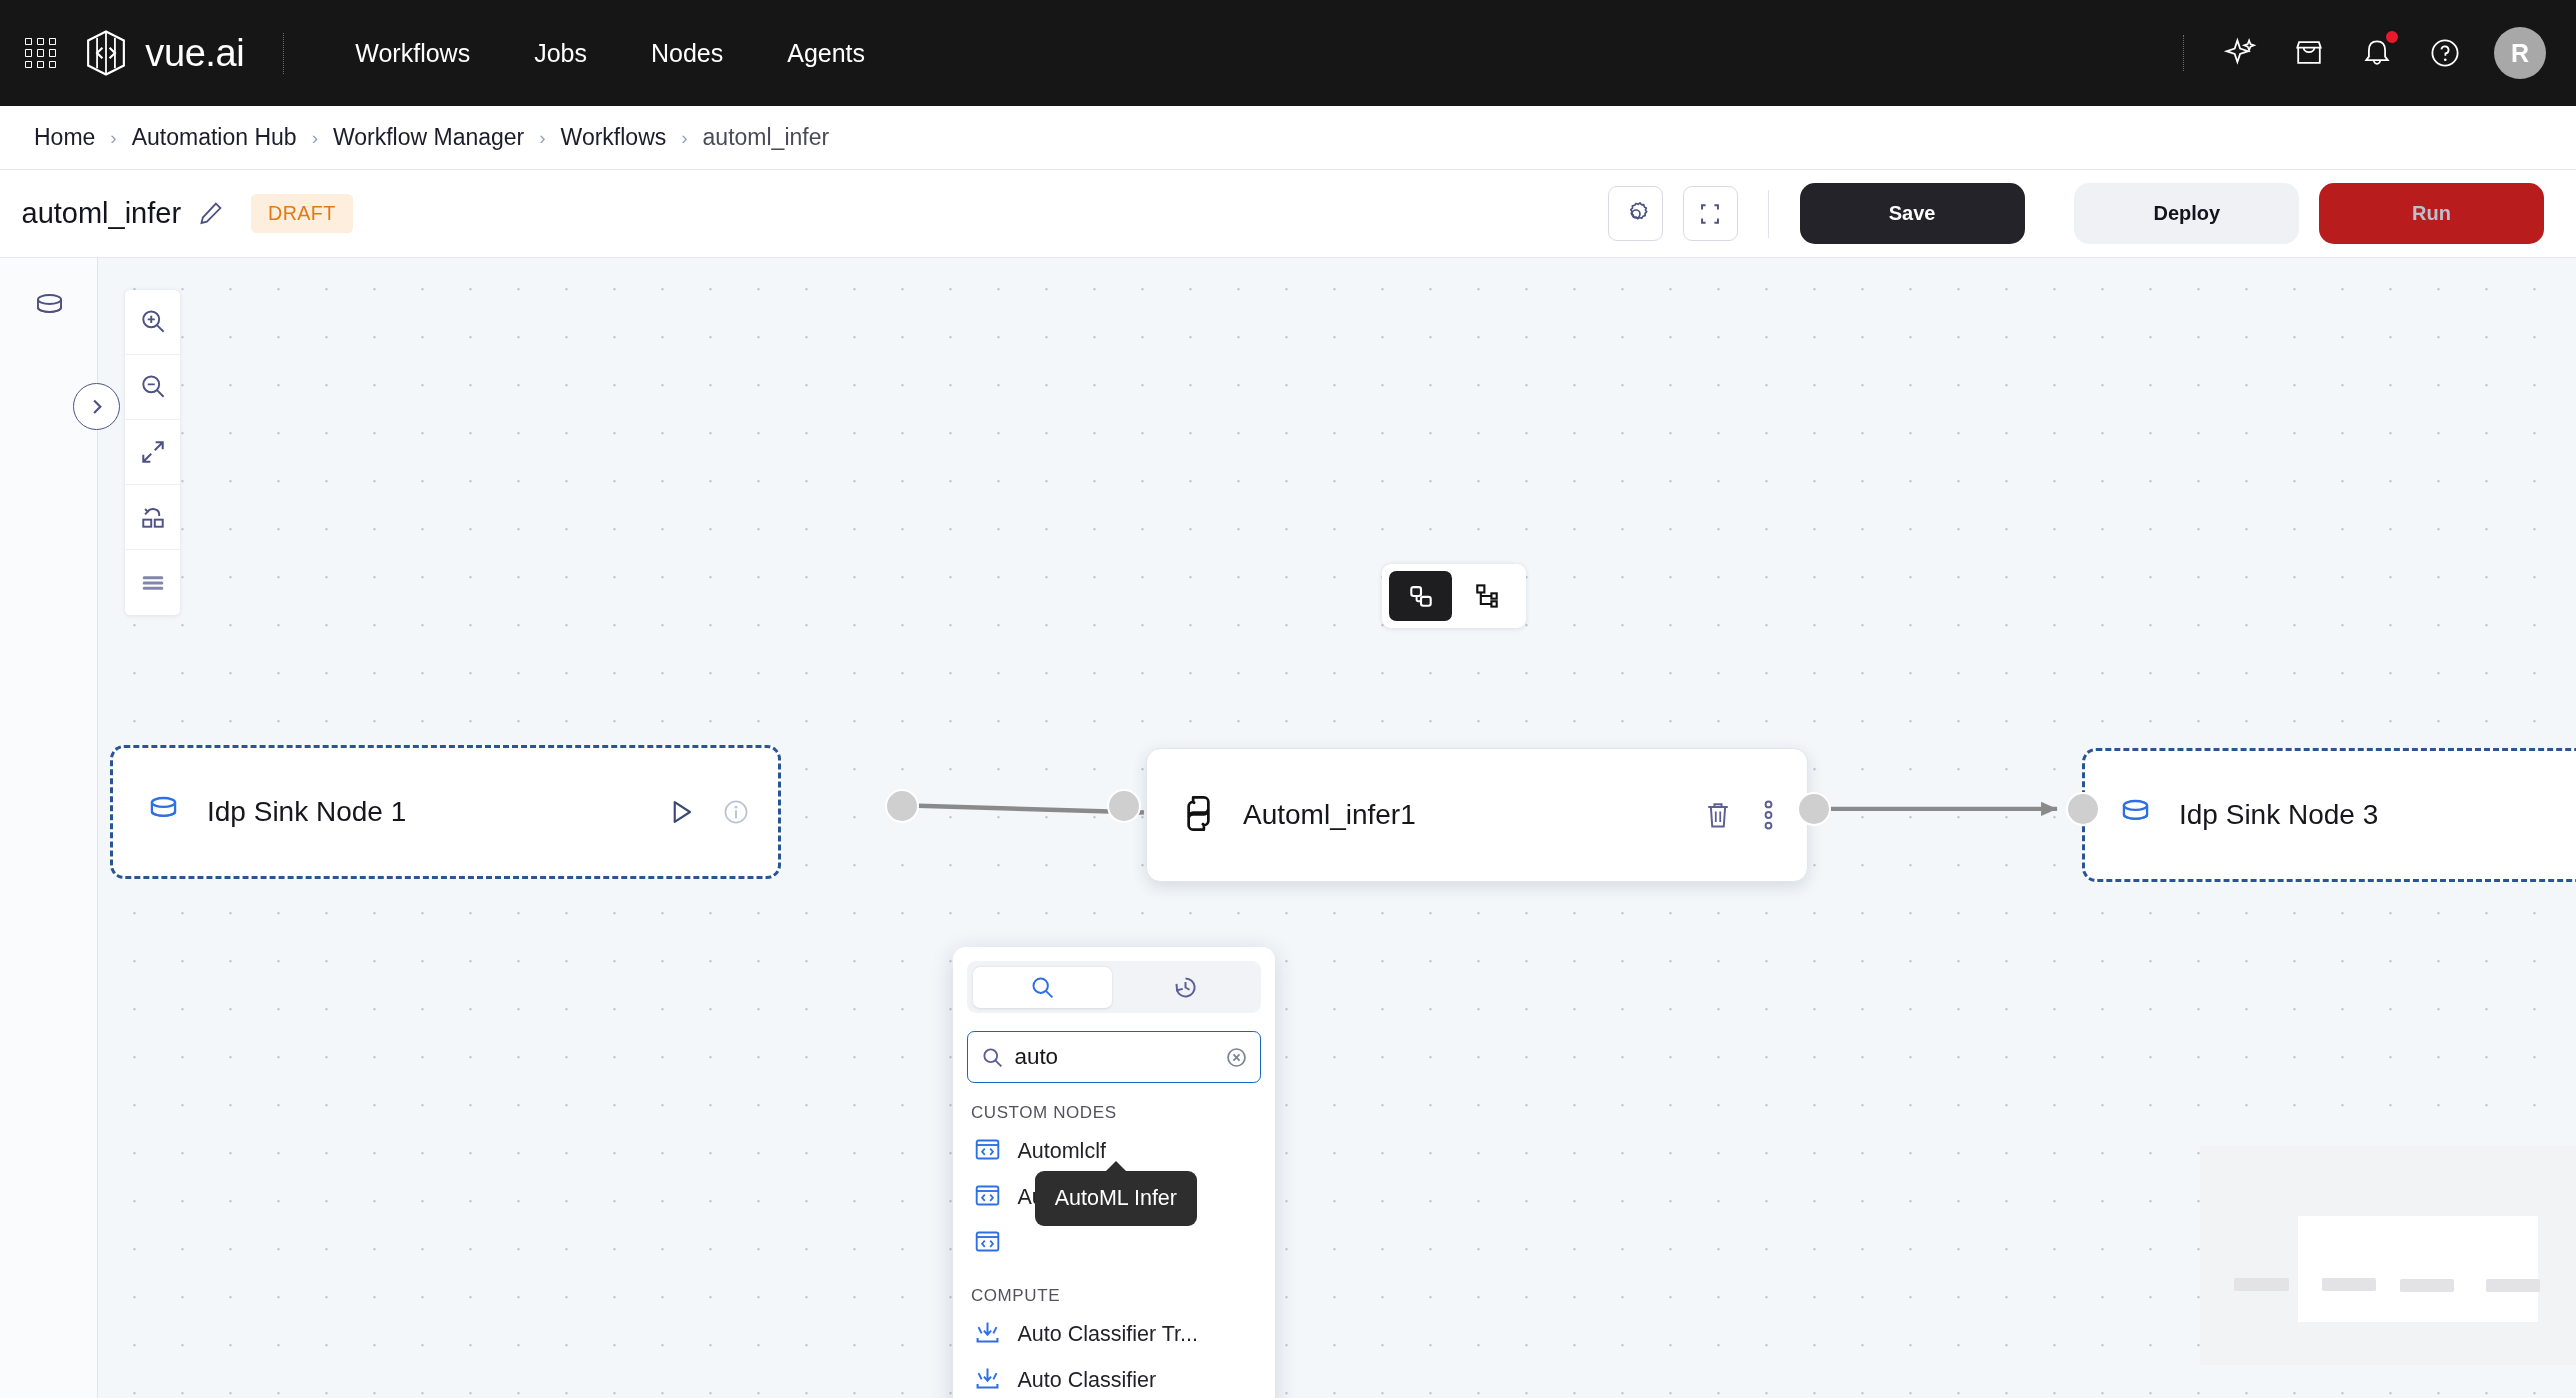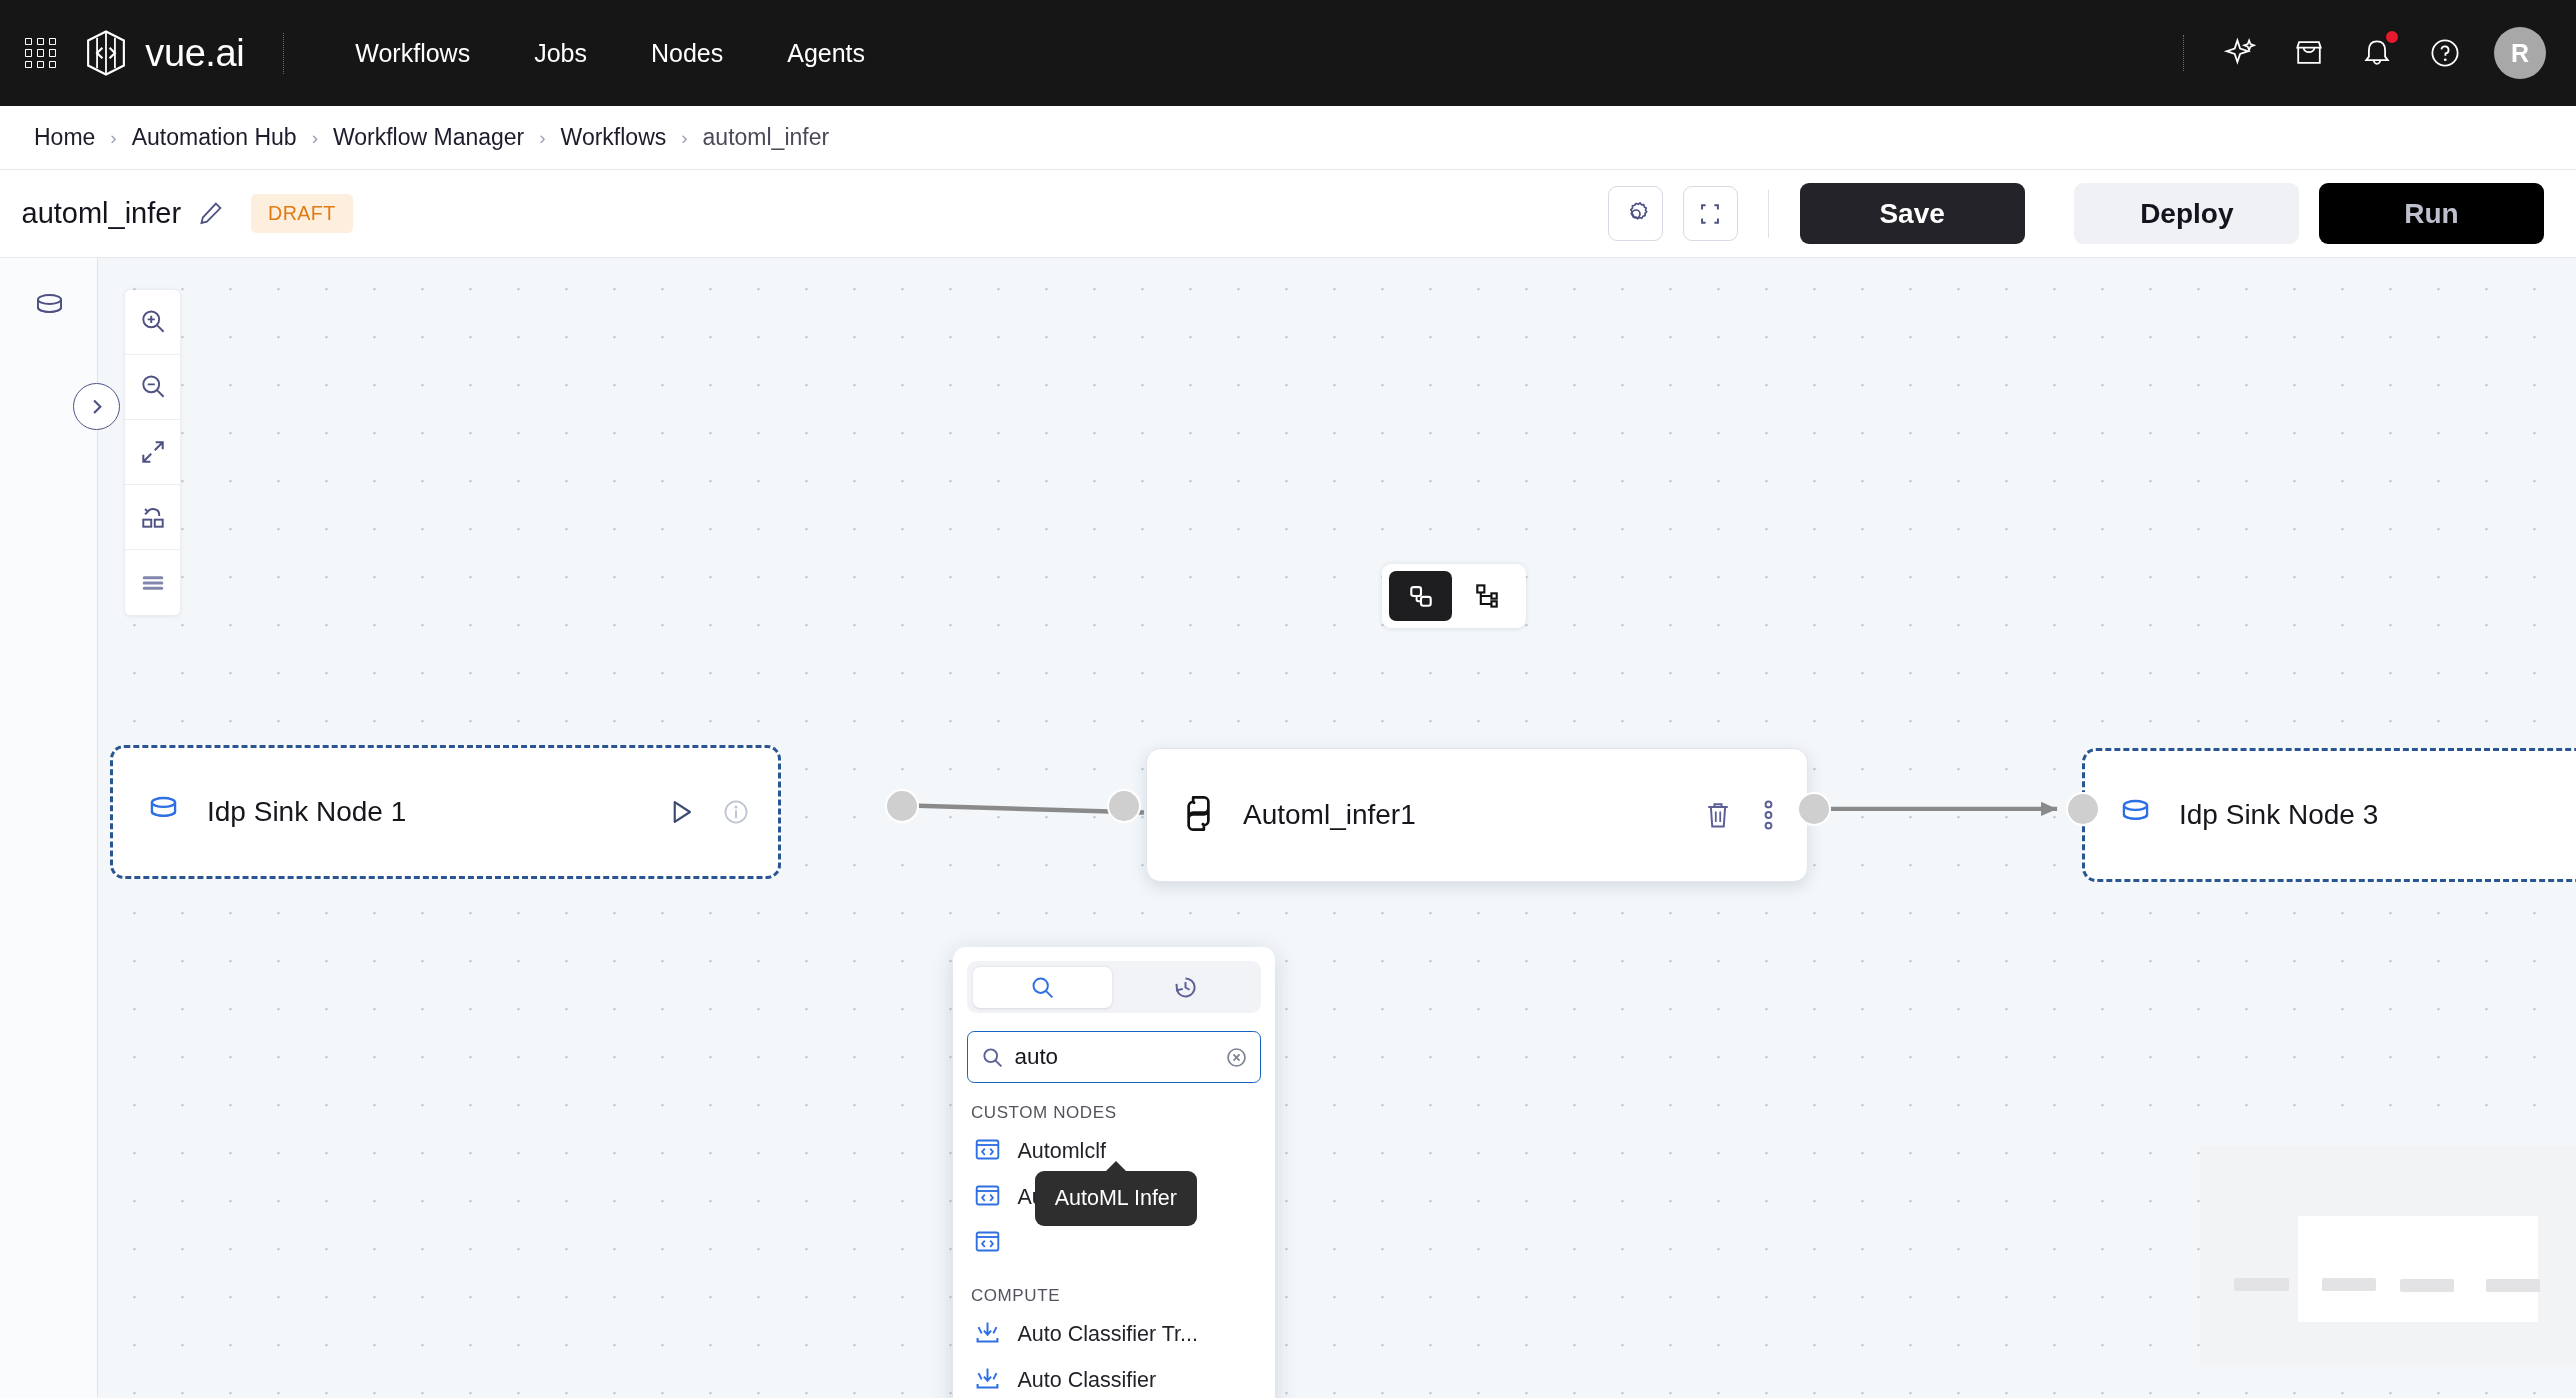--- a/index.html
+++ b/index.html
@@ -49,25 +49,25 @@
   .titlebar { height: 89px; border-top: 0.9px solid #e6e8ee; border-bottom: 0.9px solid #e6e8ee;
     display: flex; align-items: center; padding: 0 32px 0 21.5px; background: #ffffff; }
   .wf-title { font-size: 29px; color: #14141e; }
   .pencil-btn { margin-left: 16px; cursor: pointer; display:flex; }
   .draft-badge { margin-left: 27px; background: #fdeedd; color: #e07b14;
     font-size: 19.7px; letter-spacing: 0.4px; padding: 8px 17px; border-radius: 5.4px; }
   .tb-actions { margin-left: auto; display: flex; align-items: center; gap: 19.7px; }
   .icon-btn { width: 55px; height: 55px; border: 0.9px solid #d7dae4; border-radius: 9px;
     background: #ffffff; display: flex; align-items: center; justify-content: center; cursor: pointer; }
   .tb-sep { width: 0.9px; height: 48px; background: #dfe2ea; margin: 0 10.7px; }
-  .btn { height: 61px; border-radius: 9px; font-size: 28px; display: flex;
+  .btn { height: 61px; border-radius: 15px; font-size: 20px; display: flex;
     align-items: center; justify-content: center; cursor: pointer; border: none; }
   .btn-primary { background: #242329; color: #ffffff; width: 225px; font-weight: 700; }
   .btn-ghost { background: #f0f1f4; color: #14141e; width: 225px; font-weight: 700; margin-left: 30px; }
-  .btn-disabled { background: #000000; color: #bcc0cc; width: 225px; font-weight: 700; cursor: default; }
+  .btn-disabled { background: #b91c1c; color: #bcc0cc; width: 225px; font-weight: 700; cursor: default; }
 
   
   .main { position: relative; height: 1141px; display: flex; }
   .left-rail { width: 98px; height: 100%; background: #fafbfc;
     border-right: 0.9px solid #dfe3ea; position: relative; flex: none; }
   .rail-db { position: absolute; top: 30px; left: 30px; cursor: pointer; }
   .rail-toggle { position: absolute; top: 125px; right: -23px; width: 47px; height: 47px;
     border-radius: 50%; background: #ffffff; border: 1.8px solid #4e5283;
     display: flex; align-items: center; justify-content: center; cursor: pointer; z-index: 6; }
 

